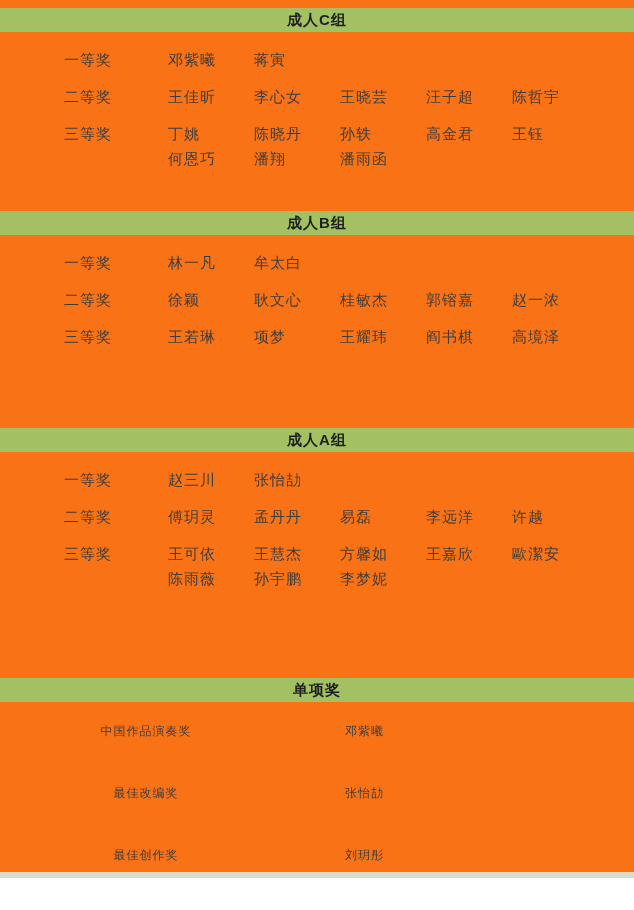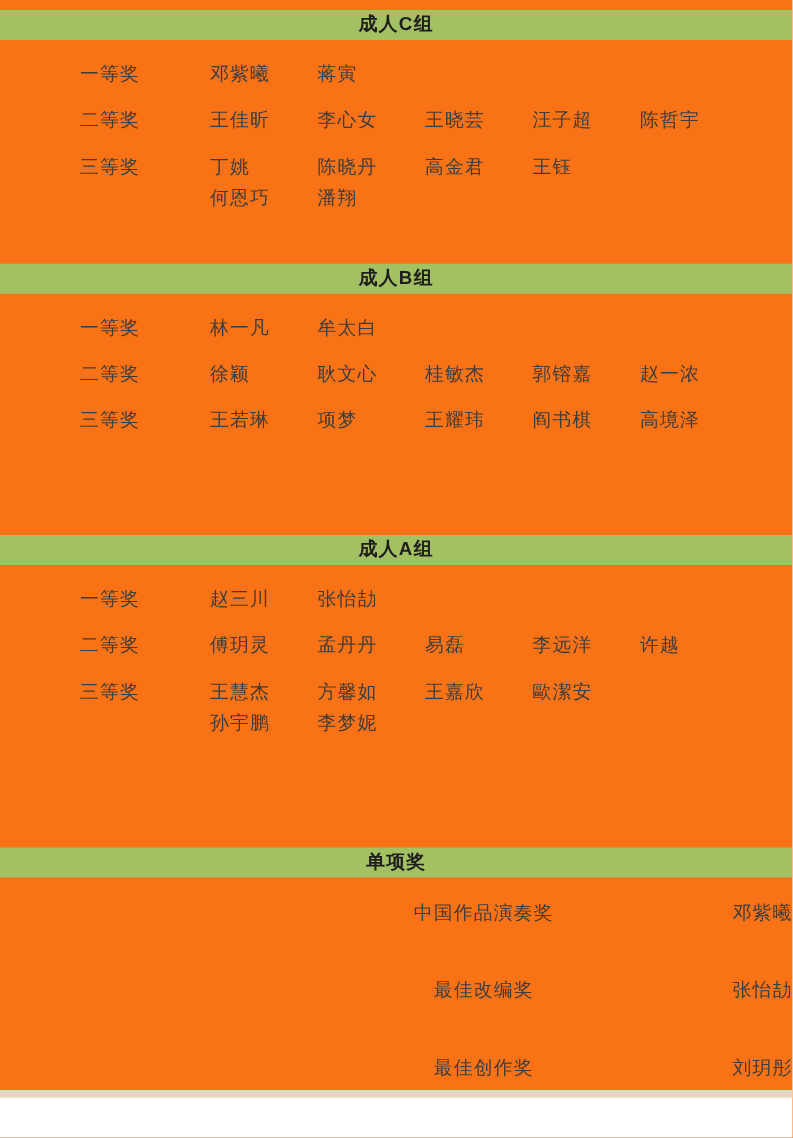--- a/index.html
+++ b/index.html
@@ -41,24 +41,23 @@
   .cell:last-child { width: auto; }
   .name + .name { margin-top: 7px; }
   .sec-0 { margin-bottom: 43px; }
   .sec-1 { margin-bottom: 82px; }
   .sec-2 { margin-bottom: 90px; }
   
   .sp-row {
     display: flex;
     align-items: flex-start;
     margin-top: 20px;
-    font-size: 15px;
+    font-size: 12px;
     line-height: 18px;
     letter-spacing: 1px;
-    justify-content: flex-end;
   }
   .sp-row + .sp-row { margin-top: 44px; }
   .sp-award { width: 292px; flex: none; text-align: center; }
   .sp-winner { margin-left: 53px; }
   .bottom-bar {
     position: absolute;
     left: 0; right: 0; bottom: 0;
     height: 6px;
     background: var(--strip, #d7dec7);
   }
@@ -102,20 +101,24 @@
             <div class="label">三等奖</div>
             <div class="cell">
               <div class="name">丁姚</div>
               <div class="name">何恩巧</div>
             </div>
             <div class="cell">
               <div class="name">陈晓丹</div>
               <div class="name">潘翔</div>
             </div>
             <div class="cell">
+              <div class="name">孙轶</div>
+              <div class="name">潘雨函</div>
+            </div>
+            <div class="cell">
               <div class="name">高金君</div>
             </div>
             <div class="cell">
               <div class="name">王钰</div>
             </div>
           </div>
         </div>
       </div>
       <div class="section sec-1">
         <div class="bar">成人B组</div>
@@ -192,20 +195,24 @@
             </div>
             <div class="cell">
               <div class="name">李远洋</div>
             </div>
             <div class="cell">
               <div class="name">许越</div>
             </div>
           </div>
           <div class="row">
             <div class="label">三等奖</div>
+            <div class="cell">
+              <div class="name">王可依</div>
+              <div class="name">陈雨薇</div>
+            </div>
             <div class="cell">
               <div class="name">王慧杰</div>
               <div class="name">孙宇鹏</div>
             </div>
             <div class="cell">
               <div class="name">方馨如</div>
               <div class="name">李梦妮</div>
             </div>
             <div class="cell">
               <div class="name">王嘉欣</div>

